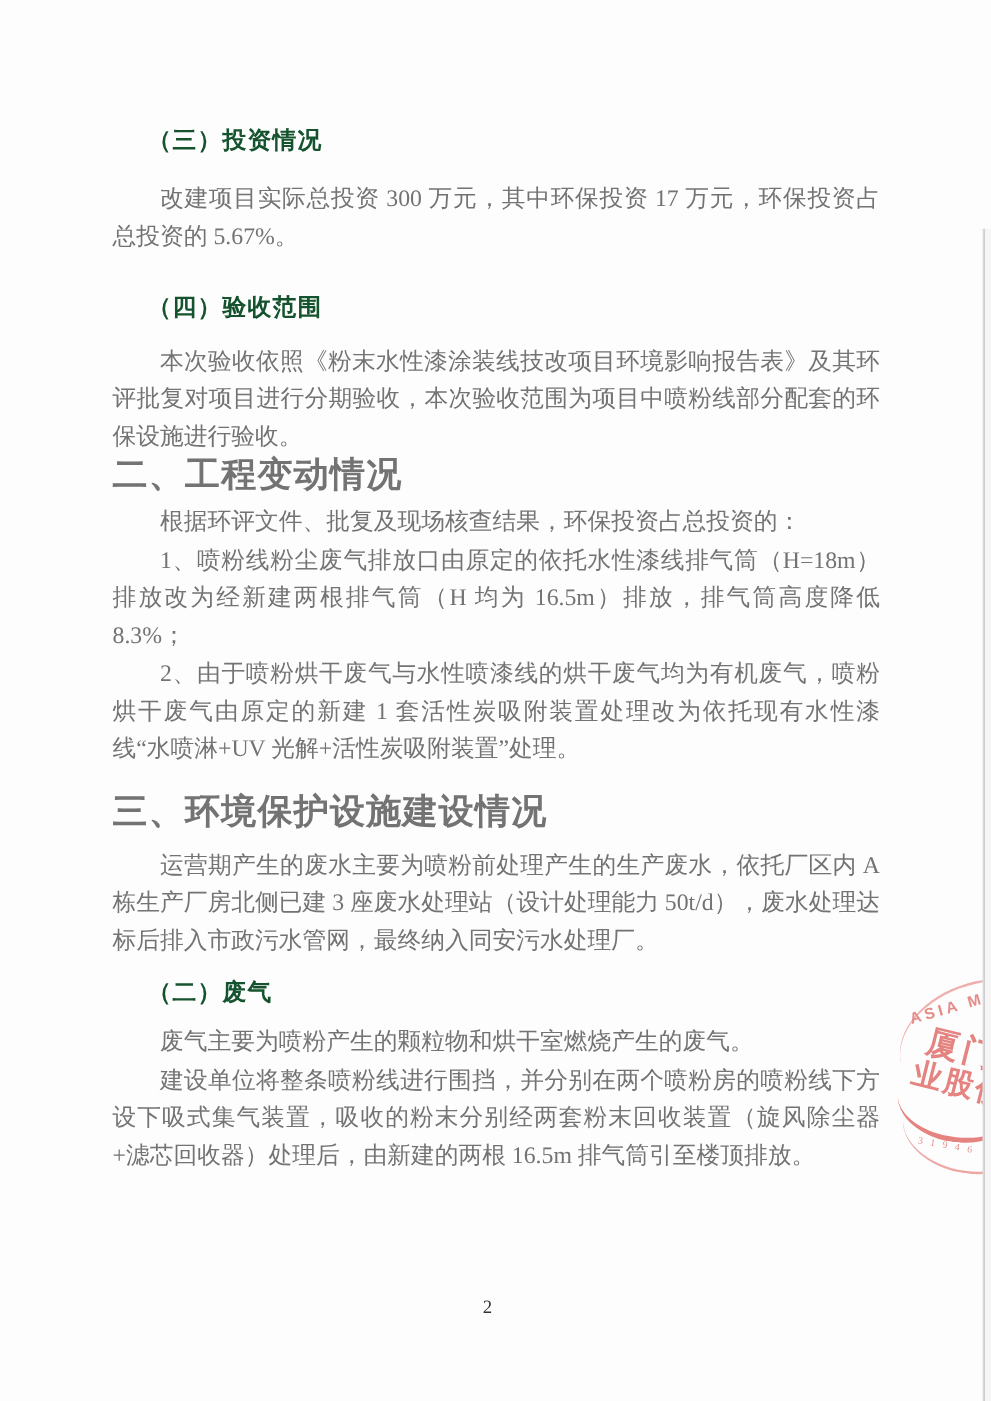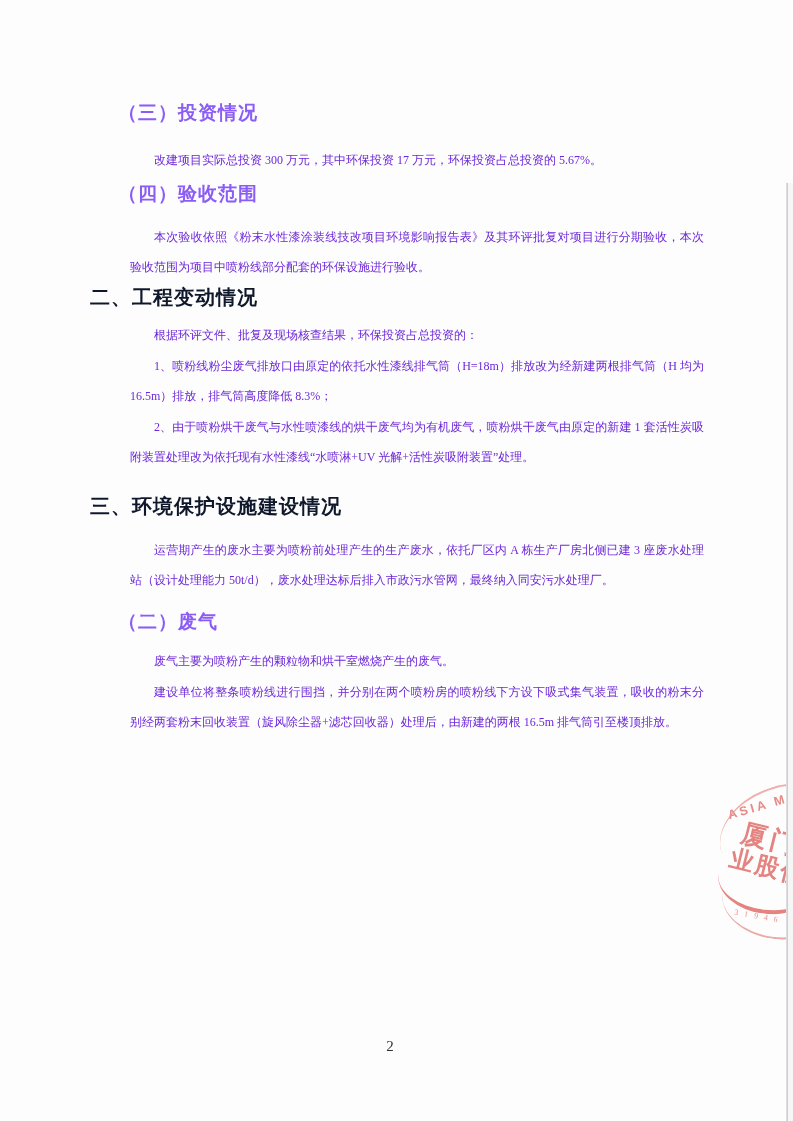--- a/index.html
+++ b/index.html
@@ -15,45 +15,44 @@
     overflow:hidden;
   }
   .content{
     position:absolute;
     left:90px;top:0;
     width:614px;
   }
   .h2{
     font-family:"Liberation Sans","DejaVu Sans",sans-serif;
     font-weight:700;
-    font-size:20px;
+    font-size:28px;
     line-height:28px;
-    color:#0f172a;
+    color:#737373;
     letter-spacing:1px;
   }
   .h3{
     font-family:"Liberation Sans","DejaVu Sans",sans-serif;
     font-weight:700;
     font-size:19px;
     line-height:26px;
-    color:#8b5cf6;
+    color:#14532d;
     margin-left:28px;
     letter-spacing:1px;
   }
   .p{
-    font-size:12px;
+    font-size:19px;
     line-height:30px;
-    color:#6d28d9;
+    color:#737373;
     text-align:justify;
     text-indent:2em;
-    margin-left:40px;
   }
   .mt100{margin-top:100px;}
   .mt19{margin-top:19px;}
-  .mt14{margin-top:6px;}
+  .mt14{margin-top:29px;}
   .mt15{margin-top:15px;}
   .mt1{margin-top:1px;}
   .mt9{margin-top:9px;}
   .mt20{margin-top:20px;}
   .mt10{margin-top:10px;}
   .mt26{margin-top:14px;}
   .mt11{margin-top:11px;}
   .page-number{
     position:absolute;
     left:0;top:1038px;

